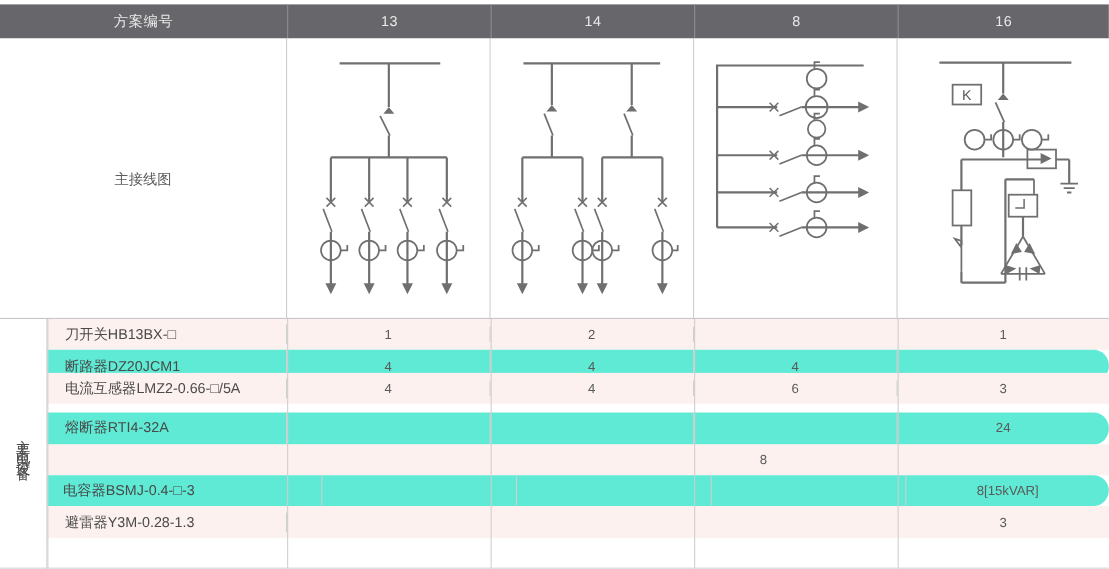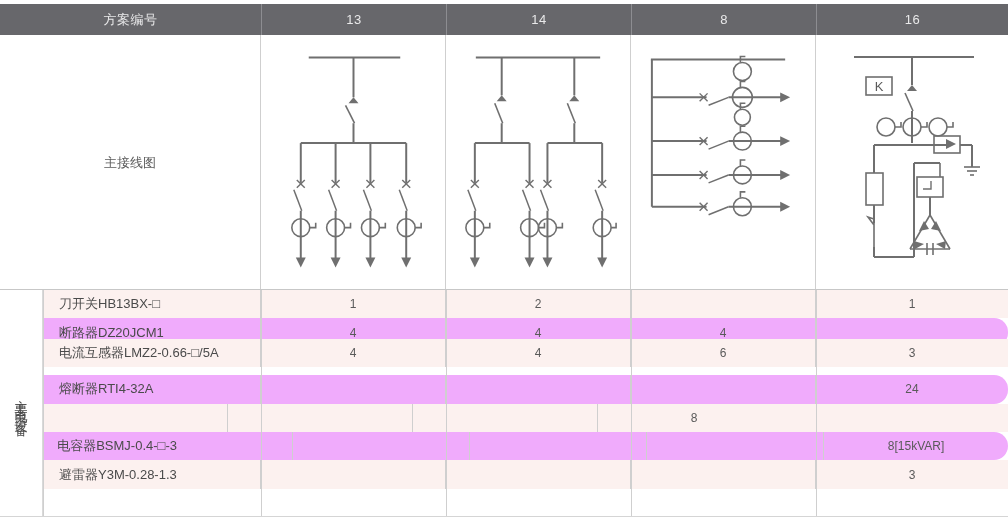--- a/index.html
+++ b/index.html
@@ -40,22 +40,22 @@
   .diagcell svg{position:absolute;left:0;top:0;width:100%;height:100%;}
 
   
   .rows{
     position:absolute;left:0;top:290px;width:1008px;height:227px;
   }
   .row{
     position:absolute;left:0;width:1008px;height:28.375px;
     display:flex;box-sizing:border-box;
   }
-  .row.odd{background:#fcf1ef;}
-  .row.even{background:#f0abfc;border-radius:14px;}
+  .row.odd{background:#fcf1ef;align-items:center;}
+  .row.even{background:#5eead4;border-radius:14px;}
   .spanner{
     position:absolute;left:0;top:0;width:43px;height:227px;
     display:flex;align-items:center;justify-content:center;
     background:#ffffff;border-right:1px solid #d9d9d9;
     box-sizing:border-box;z-index:3;
   }
   .spanner span{
     writing-mode:vertical-rl;text-orientation:upright;
     font-size:13px;letter-spacing:5px;color:#4a4a4a;line-height:1;
   }

